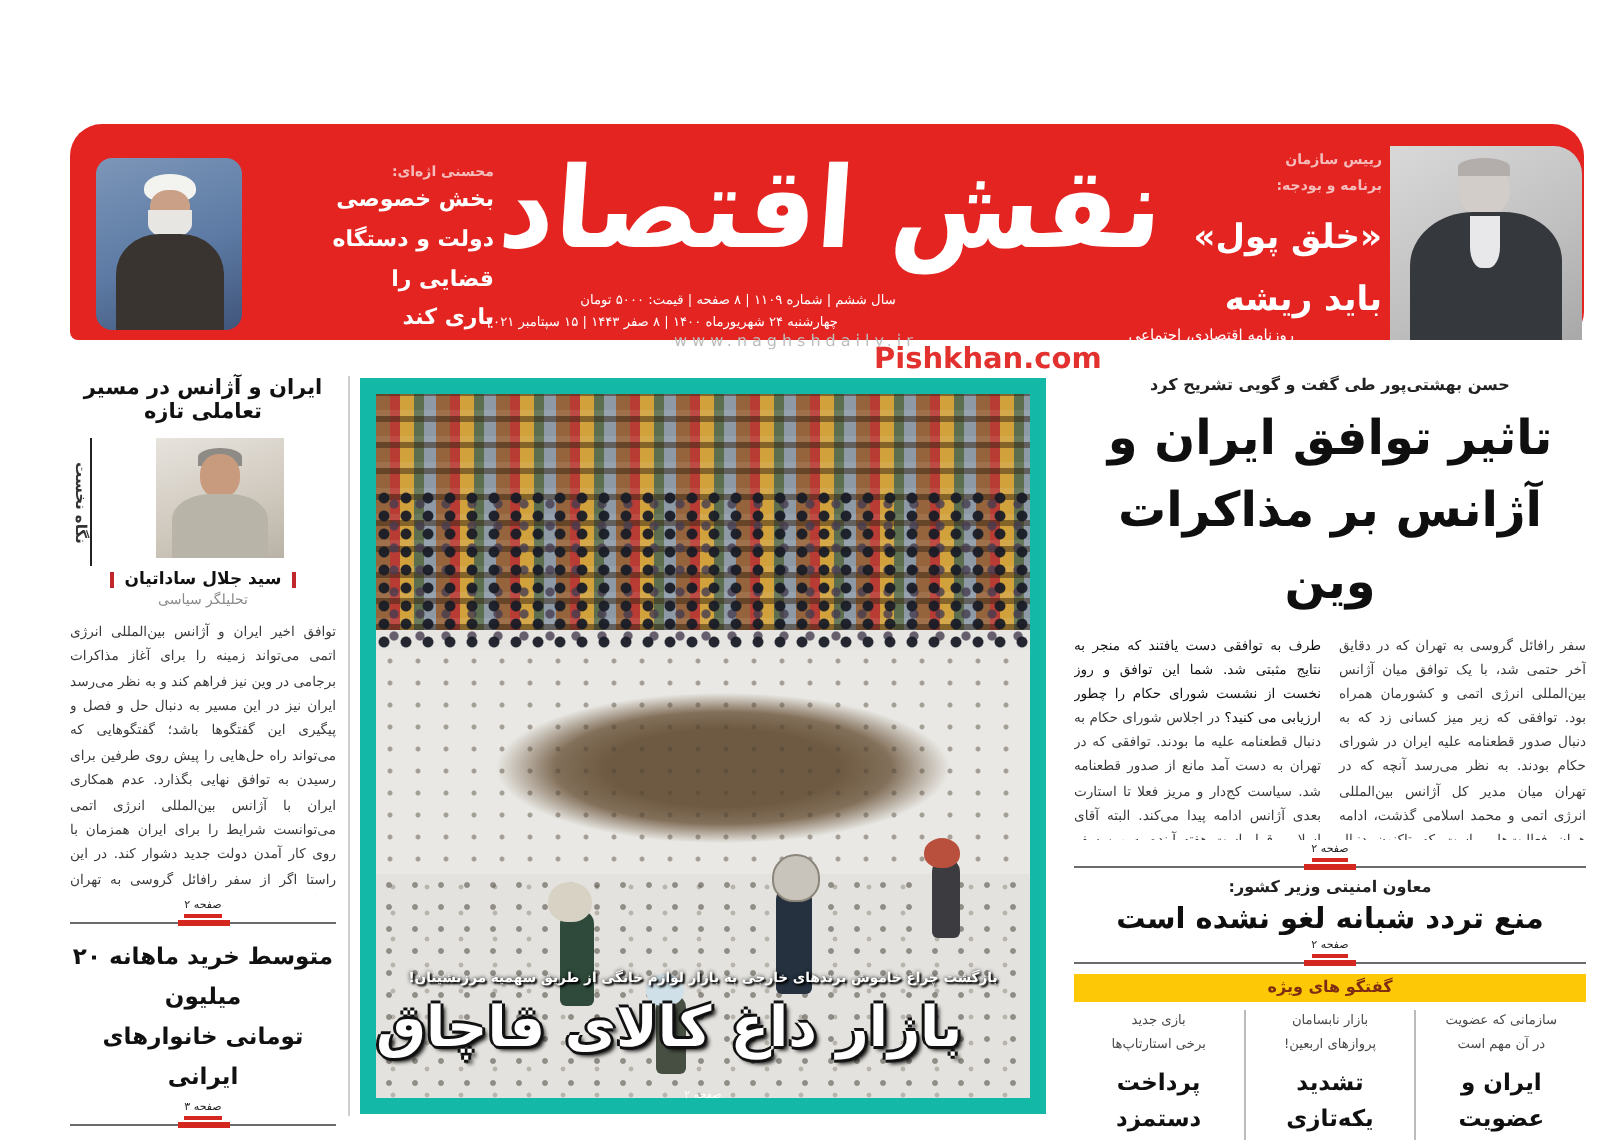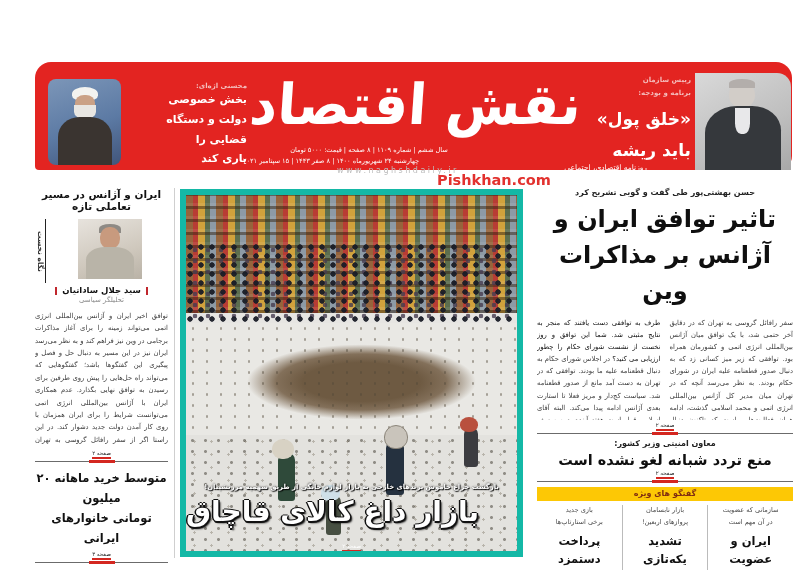--- a/index.html
+++ b/index.html
@@ -60,21 +60,21 @@
             display:flex; align-items:center; }
   .fl-tab span { writing-mode:vertical-rl; font-size:7.5px; font-weight:bold; color:#333; letter-spacing:1px; }
   .fl-name { text-align:center; font-size:8.5px; font-weight:bold; color:#111; margin-top:2px; }
   .fl-name::before, .fl-name::after { content:""; display:inline-block; width:2px; height:8px; background:#c0272d; margin:0 5px; vertical-align:middle; }
   .fl-role { text-align:center; font-size:7px; color:#8a8a8a; margin-top:1px; }
   .fl-body { margin-top:6px; height:138px; overflow:hidden; font-size:6.8px; line-height:1.82; color:#3b3b3b; text-align:justify; }
   .fl-head { font-size:11.5px; font-weight:bold; text-align:center; line-height:1.75; color:#111; margin-top:6px; }
   .divider-v { position:absolute; left:174px; top:188px; width:1px; height:370px; background:#cfcfcf; }
 
   
-  .photo { position:absolute; left:180px; top:189px; width:343px; height:368px; border:6px solid #14b8a6; background:#e6e5e2; overflow:hidden; }
+  .photo { position:absolute; left:180px; top:189px; width:343px; height:368px; border:8px solid #14b8a6; background:#e6e5e2; overflow:hidden; }
   .ph-goods { position:absolute; left:0; top:0; width:100%; height:118px;
       background:repeating-linear-gradient(90deg,#96643c 0 7px,#b83c34 7px 12px,#d1a23c 12px 19px,#5c6e4e 19px 24px,#8d9aa6 24px 30px); }
   .ph-goods::after { content:""; position:absolute; inset:0;
       background:repeating-linear-gradient(0deg,rgba(55,38,22,.5) 0 3px,rgba(255,255,255,.08) 3px 6px,transparent 6px 13px); }
   .ph-crowd { position:absolute; left:0; top:48px; width:100%; height:86px;
       background-image:radial-gradient(circle at 4px 4px,rgba(25,28,38,.95) 2.4px,transparent 3px),
                        radial-gradient(circle at 9px 7px,rgba(70,60,80,.8) 2px,transparent 2.6px);
       background-size:11px 9px,13px 11px; }
   .ph-mid { position:absolute; left:0; top:128px; width:100%; height:118px; background:#e9e8e4; }
   .ph-mid::before { content:""; position:absolute; left:18%; top:18%; width:70%; height:64%;

